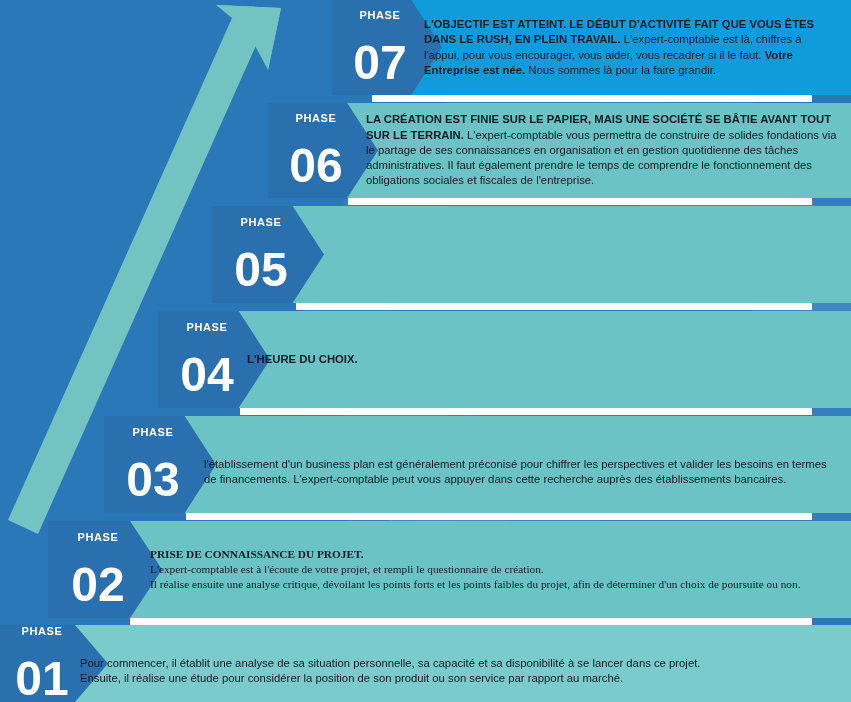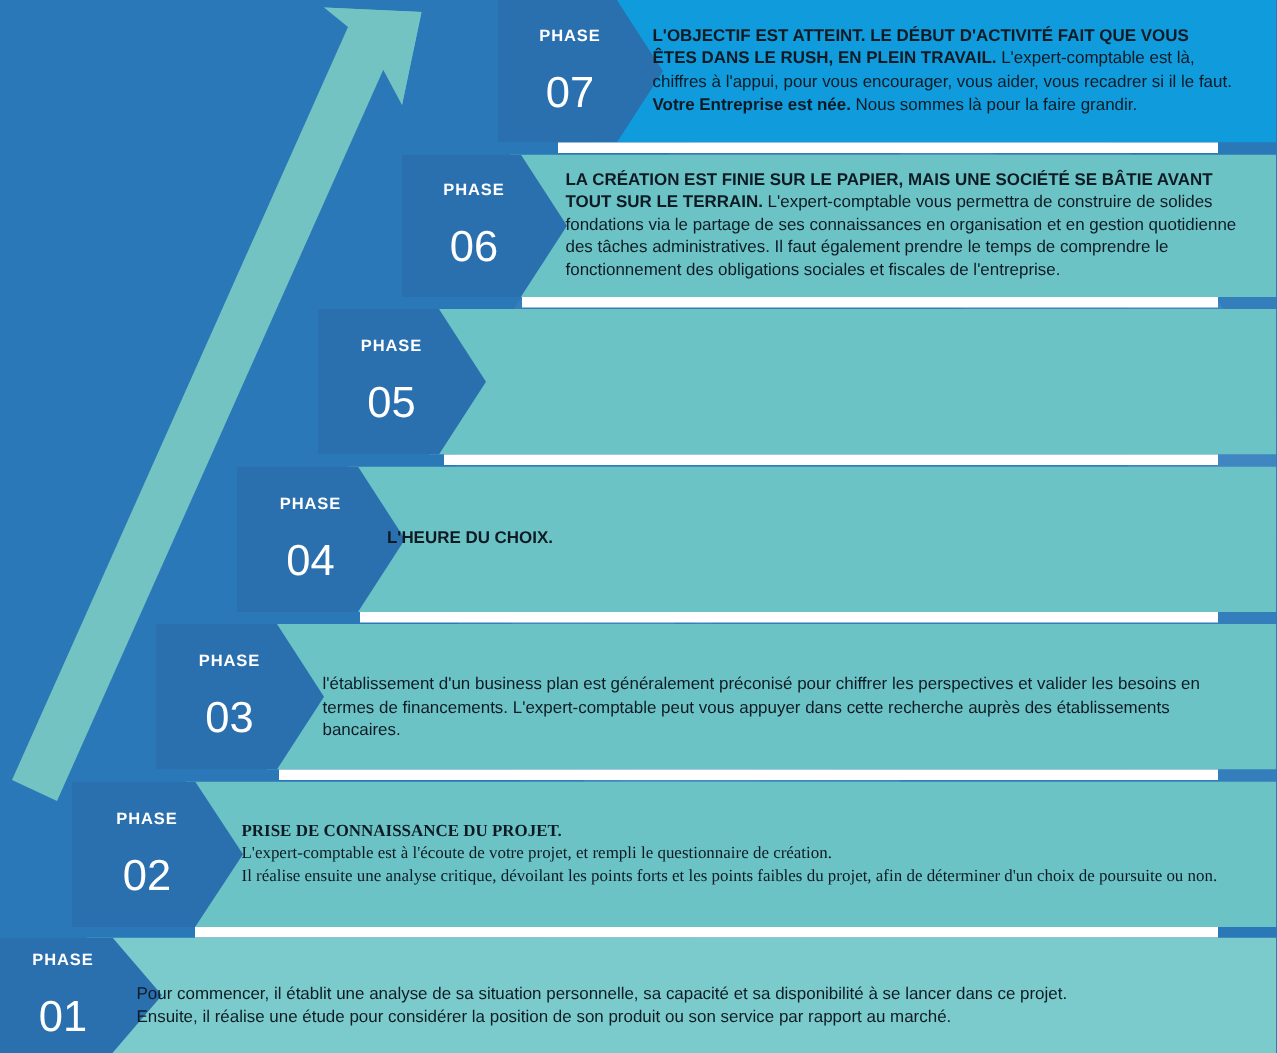--- a/index.html
+++ b/index.html
@@ -30,34 +30,34 @@
     color:#ffffff;
     -webkit-clip-path:polygon(0 0, 72% 0, 100% 50%, 72% 100%, 0 100%);
     clip-path:polygon(0 0, 72% 0, 100% 50%, 72% 100%, 0 100%);
     background:#2a6fae;
   }
   .marker .ph-word{
     font-size:11px;font-weight:bold;letter-spacing:.6px;
     margin-right:14px;line-height:1;
   }
   .marker .ph-num{
-    font-size:29px;font-weight:normal;line-height:.95;
+    font-size:48px;font-weight:bold;line-height:.95;
     margin-right:14px;margin-top:19px;
     font-family:"Liberation Sans","DejaVu Sans",sans-serif;
   }
 
   
   .copy{
     position:absolute;top:0;height:100%;
     color:#0e1b24;
     font-size:11.3px;line-height:15.2px;
     display:flex;flex-direction:column;justify-content:center;
   }
   .copy .lead{font-weight:bold;}
-  .copy p{margin:11px;}
+  .copy p{margin:0;}
   .copy .body{font-weight:normal;}
   .copy b{font-weight:bold;}
 
   
   .sep{position:absolute;background:#ffffff;height:7px;}
 
   
   .sr{position:absolute;width:1px;height:1px;overflow:hidden;clip:rect(0 0 0 0);}
 </style>
 </head>

